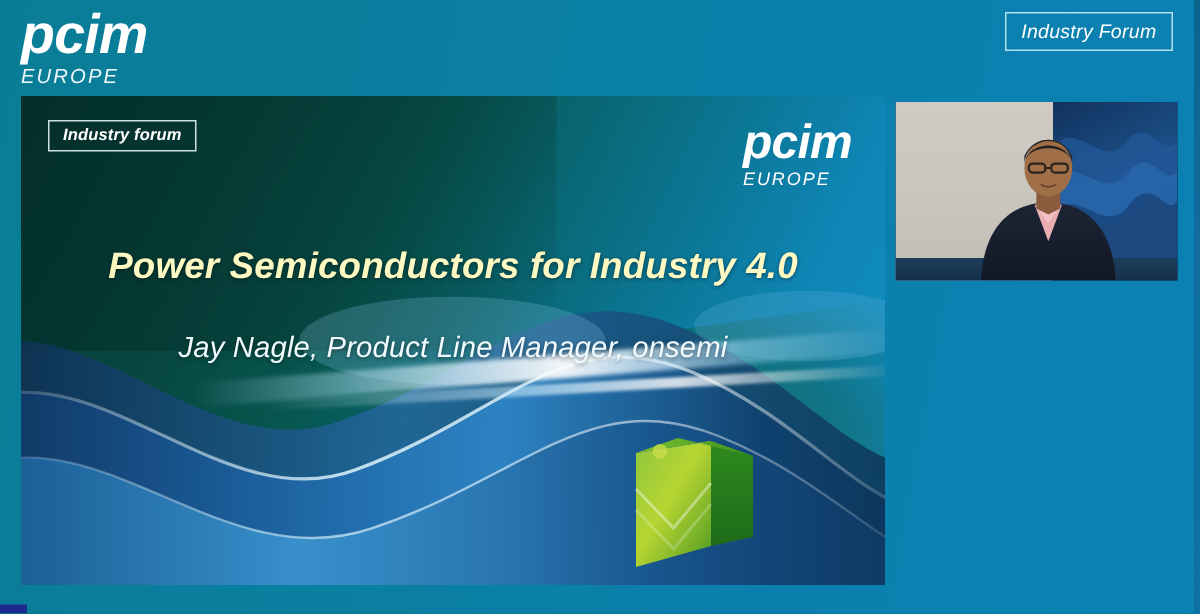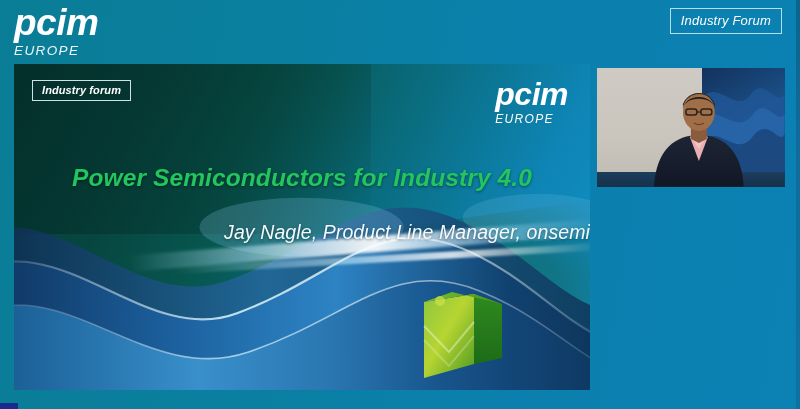--- a/index.html
+++ b/index.html
@@ -162,31 +162,31 @@
     font-size: 12px;
     letter-spacing: 1.3px;
     margin-top: 3px;
   }
 
   .slide-title {
     position: absolute;
     left: 0; top: 100px;
     width: 100%;
     text-align: center;
-    color: #22c55e;
+    color: #fef9c3;
     font-size: 24.5px;
     font-weight: bold;
     letter-spacing: .1px;
     text-shadow: 0 1px 3px rgba(0,0,0,.45);
   }
   .slide-subtitle {
     position: absolute;
     left: 0; top: 157px;
     width: 100%;
-    text-align: right;
+    text-align: center;
     color: #f2fbff;
     font-size: 19.5px;
     letter-spacing: .1px;
     text-shadow: 0 1px 3px rgba(0,0,0,.40);
   }
 
   
   .webcam {
     position: absolute;
     left: 597px; top: 68px;

